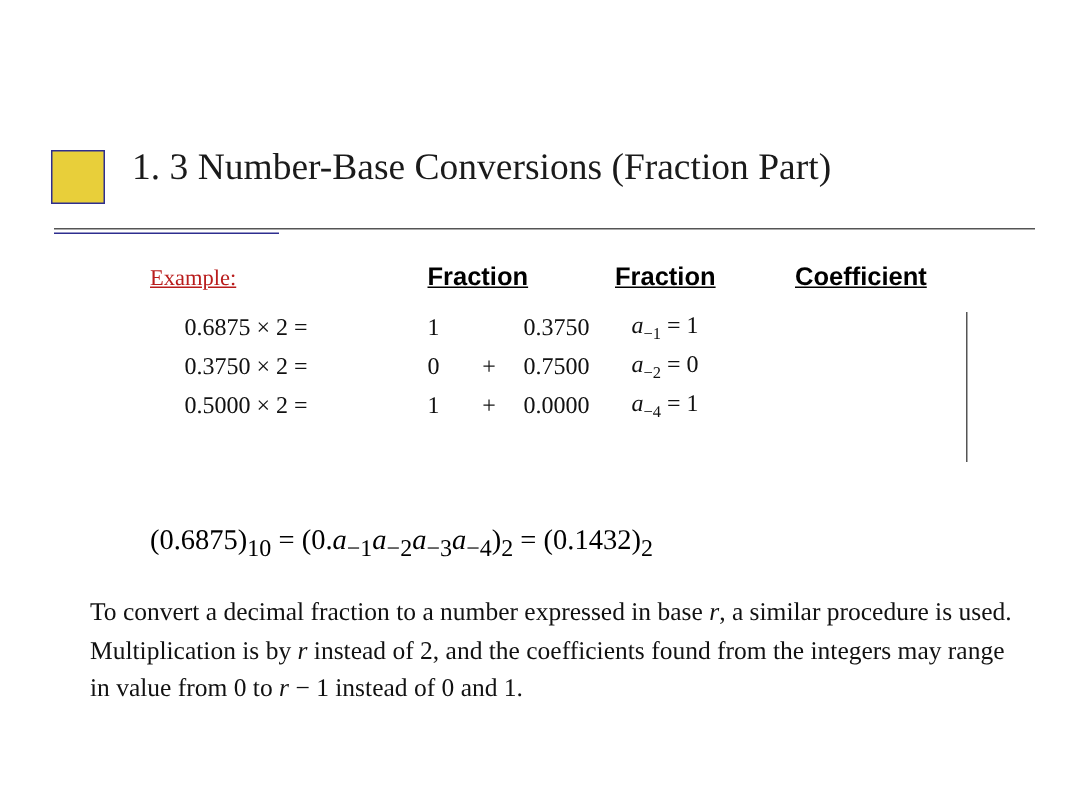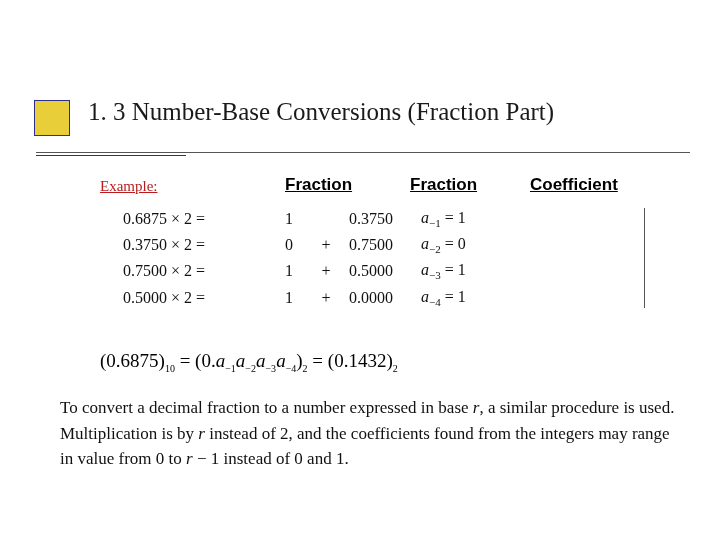--- a/index.html
+++ b/index.html
@@ -75,21 +75,21 @@
   .conv-table td {
     padding: 2px 6px;
     white-space: nowrap;
   }
   .mult { width: 150px; }
   .intcol { width: 40px; text-align: center; }
   .plus { width: 30px; text-align: center; }
   .fraccol { width: 70px; text-align: left; margin-left: 35px; }
   .coefcol { padding-left: 40px; }
   .sub { font-size: 11px; vertical-align: sub; }
-  .sub-s { font-size: 10px; vertical-align: sub; }
+  .sub-s { font-size: 16px; vertical-align: sub; }
   .vline {
     position: absolute;
     border-left: 1px solid #555;
     top: 208px;
     height: 100px;
   }
   .vline-coef { left: 644px; }
   .eq-line {
     position: absolute;
     top: 350px;
@@ -140,29 +140,20 @@
   <tr>
     <td class="mult">0.3750  ×  2  =</td>
     <td class="intcol">0</td>
     <td class="plus">+</td>
     <td class="fraccol">0.7500</td>
     <td class="coefcol">
       <span class="it">a</span><span class="sub">−2</span><span> =  0</span>
     </td>
   </tr>
   <tr>
-    <td class="mult">0.7500  ×  2  =</td>
-    <td class="intcol">1</td>
-    <td class="plus">+</td>
-    <td class="fraccol">0.5000</td>
-    <td class="coefcol">
-      <span class="it">a</span><span class="sub">−3</span><span> =  1</span>
-    </td>
-  </tr>
-  <tr>
     <td class="mult">0.5000  ×  2  =</td>
     <td class="intcol">1</td>
     <td class="plus">+</td>
     <td class="fraccol">0.0000</td>
     <td class="coefcol">
       <span class="it">a</span><span class="sub">−4</span><span> =  1</span>
     </td>
   </tr>
 </tbody>
   </table>

